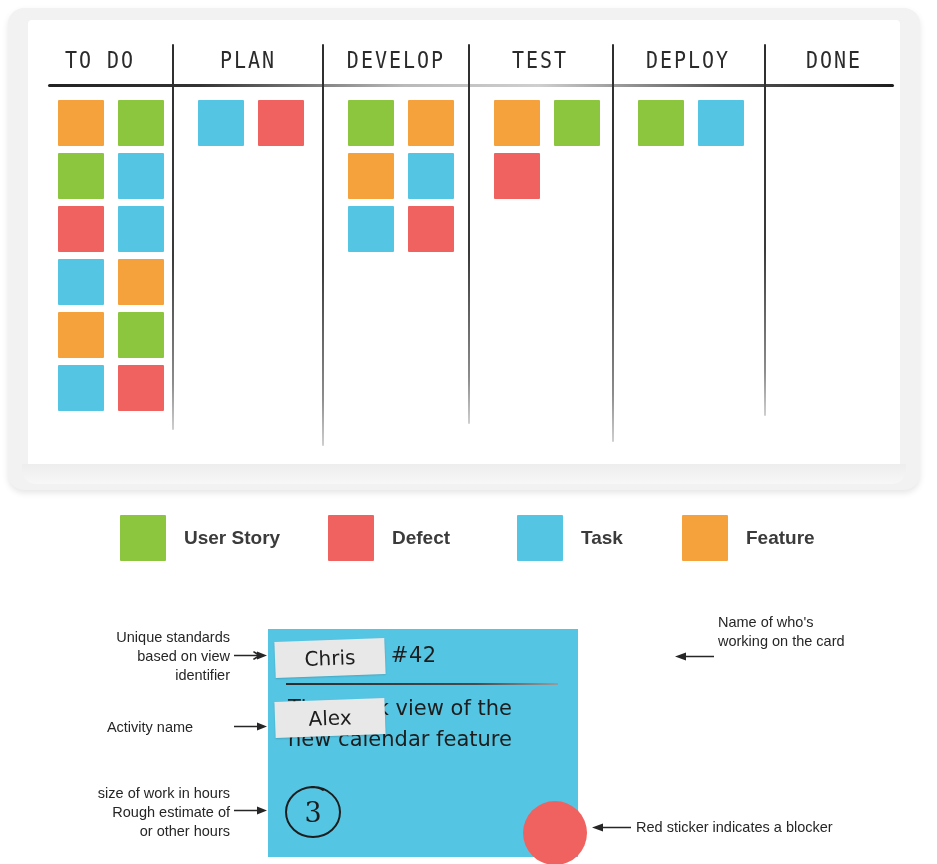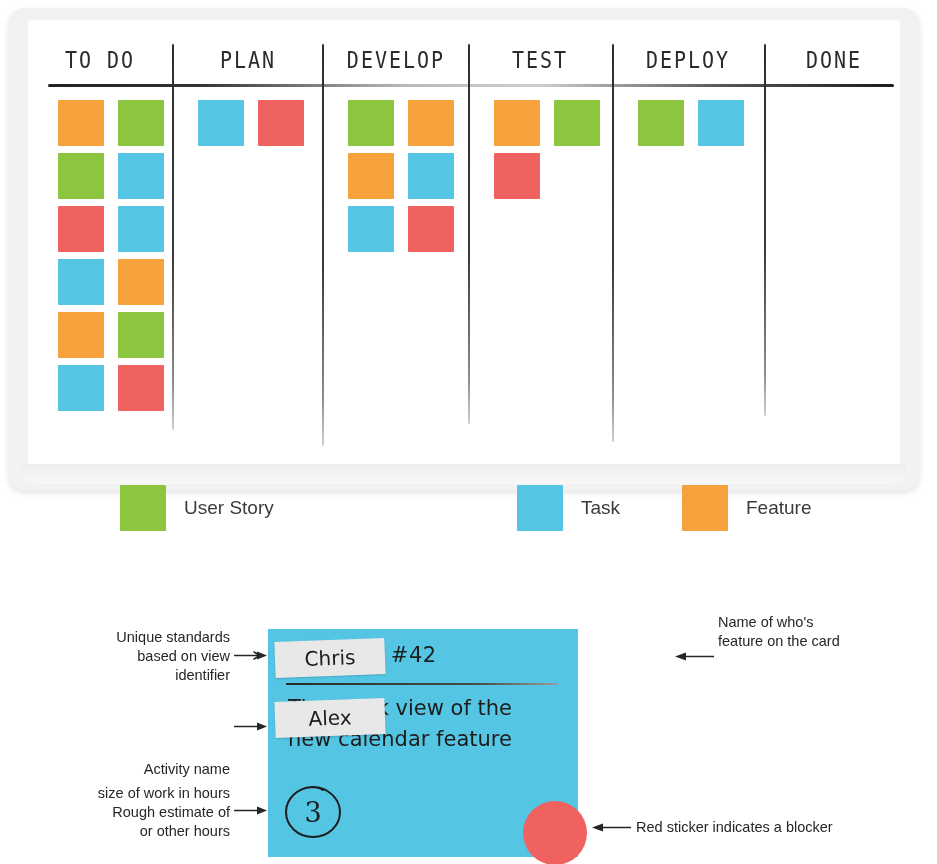--- a/index.html
+++ b/index.html
@@ -54,21 +54,21 @@
   }
 
   
   .note{position:absolute;width:46px;height:46px;border-radius:1px;}
   .n-green {background:#8CC63E;}
   .n-red   {background:#F0625F;}
   .n-blue  {background:#54C6E4;}
   .n-orange{background:#F5A23C;}
 
   
-  #legend{position:absolute;left:0;top:485px;width:771px;height:56px;}
+  #legend{position:absolute;left:0;top:515px;width:771px;height:56px;font-weight:bold;}
   .legend-item{position:absolute;top:0;height:46px;display:flex;align-items:center;}
   .legend-swatch{width:46px;height:46px;border-radius:1px;flex:0 0 auto;}
   .legend-label{
     margin-left:18px;font-size:19px;color:#3b3b3b;
     font-family:"Liberation Sans", sans-serif;white-space:nowrap;
   }
 
   
   #card{
     position:absolute;left:268px;top:629px;width:310px;height:228px;
@@ -169,20 +169,24 @@
     <div class="note n-green" style="left: 638px; top: 100px;"></div>
     <div class="note n-blue" style="left: 698px; top: 100px;"></div>
     <div class="col-head" style="left: 744px; width: 180px;">DONE</div>
   </div>
 
 <div id="legend">
     <div class="legend-item" style="left: 120px;">
       <div class="legend-swatch" style="background: rgb(140, 198, 62);"></div>
       <div class="legend-label">User Story</div>
     </div>
+    <div class="legend-item" style="left: 328px;">
+      <div class="legend-swatch" style="background: rgb(240, 98, 95);"></div>
+      <div class="legend-label">Defect</div>
+    </div>
     <div class="legend-item" style="left: 682px;">
       <div class="legend-swatch" style="background: rgb(245, 162, 60);"></div>
       <div class="legend-label">Feature</div>
     </div>
     <div class="legend-item" style="left: 517px;">
       <div class="legend-swatch" style="background: rgb(84, 198, 228);"></div>
       <div class="legend-label">Task</div>
     </div>
   </div>
 
@@ -209,21 +213,21 @@
   <div>based on view</div>
   <div>identifier</div>
 </div>
 <div class="arrow" style="left:234px;top:650px;width:34px;">
   <svg width="34" height="11" viewBox="0 0 34 11">
       <path d="M0 5.5 H26 M26 5.5 L20 2 M26 5.5 L20 9" stroke="#262626" stroke-width="1.6" fill="none" stroke-linecap="round"></path>
       <path d="M33 5.5 L23 1.5 L23 9.5 Z" fill="#262626"></path>
     </svg>
 </div>
 
-<div class="anno anno-left" style="left:70px;top:760px;width:160px;">
+<div class="anno anno-left" style="left:70px;top:718px;width:160px;text-align:center;">
   <div>Activity name</div>
 </div>
 <div class="arrow" style="left:234px;top:721px;width:34px;">
   <svg width="34" height="11" viewBox="0 0 34 11">
       <path d="M0 5.5 H26" stroke="#262626" stroke-width="1.6" fill="none" stroke-linecap="round"></path>
       <path d="M33 5.5 L23 1.5 L23 9.5 Z" fill="#262626"></path>
     </svg>
 </div>
 
 <div class="anno anno-left" style="left:48px;top:784px;width:182px;">
@@ -239,21 +243,21 @@
 </div>
 
 <div class="arrow" style="left:674px;top:651px;width:40px;">
   <svg width="40" height="11" viewBox="0 0 40 11">
       <path d="M40 5.5 H9" stroke="#262626" stroke-width="1.6" fill="none" stroke-linecap="round"></path>
       <path d="M1 5.5 L12 1.5 L12 9.5 Z" fill="#262626"></path>
     </svg>
 </div>
 <div class="anno anno-right" style="left:718px;top:613px;width:200px;">
   <div>Name of who's</div>
-  <div>feature on the card</div>
+  <div>working on the card</div>
 </div>
 
 <div class="arrow" style="left:591px;top:822px;width:40px;">
   <svg width="40" height="11" viewBox="0 0 40 11">
       <path d="M40 5.5 H9" stroke="#262626" stroke-width="1.6" fill="none" stroke-linecap="round"></path>
       <path d="M1 5.5 L12 1.5 L12 9.5 Z" fill="#262626"></path>
     </svg>
 </div>
 <div class="anno anno-right" style="left:636px;top:818px;width:260px;">
   <div>Red sticker indicates a blocker</div>

